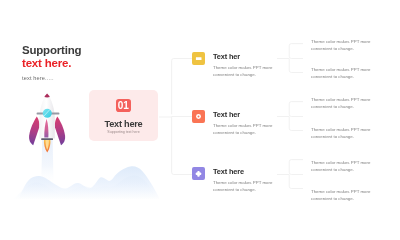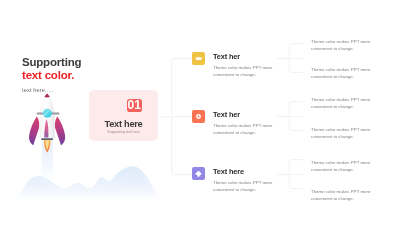--- a/index.html
+++ b/index.html
@@ -2,30 +2,30 @@
 <html><head>
 <meta charset="utf-8">
 <style>
   html,body{margin:0;padding:0;}
   body{width:400px;height:225px;background:#ffffff;overflow:hidden;
        font-family:"Liberation Sans",sans-serif;-webkit-font-smoothing:antialiased;}
   .slide{position:relative;width:400px;height:225px;background:#fff;overflow:hidden;}
   .connectors,.rocket,.hills{position:absolute;left:0;top:0;}
 
   
-  .heading{position:absolute;left:22px;top:56px;}
+  .heading{position:absolute;left:22px;top:44px;}
   .heading .l1{font-size:11.5px;font-weight:bold;color:#3b3b3b;line-height:13px;letter-spacing:-0.2px;}
   .heading .l2{font-size:11.5px;font-weight:bold;color:#ea2227;line-height:13px;letter-spacing:-0.2px;}
   .heading .sub{font-size:5.6px;color:#6b6b6b;margin-top:4.5px;letter-spacing:0.15px;}
 
   
   .card{position:absolute;left:89px;top:90px;width:69px;height:51px;border-radius:5px;
         background:#fdeaea;}
-  .badge{position:absolute;left:127px;top:98.5px;width:14.5px;height:13.5px;border-radius:2.8px;
-         background:#f4615c;color:#fff;font-size:12px;font-weight:bold;
+  .badge{position:absolute;left:116px;top:98.5px;width:14.5px;height:13.5px;border-radius:2.8px;
+         background:#f4615c;color:#fff;font-size:10px;font-weight:bold;
          display:flex;align-items:center;justify-content:center;}
   .card-title{position:absolute;left:89px;top:118.5px;width:69px;text-align:center;
               font-size:9.2px;font-weight:bold;color:#3b3b3b;letter-spacing:-0.25px;}
   .card-sub{position:absolute;left:89px;top:129.5px;width:69px;text-align:center;
             font-size:3.6px;color:#9b8b8b;}
 
   
   .item{position:absolute;left:192px;}
   .item .ic{position:absolute;left:0;top:0;width:13px;height:13px;border-radius:1.9px;
             display:flex;align-items:center;justify-content:center;}
@@ -125,21 +125,21 @@
     </g>
     <clipPath id="winClip">
         <circle cx="47.3" cy="113.3" r="4.5"></circle>
       </clipPath>
     <path d="M46.6 118.8 C48.2 123.8 48.6 131.0 48.4 137.4 L44.3 137.4 C44.1 131.0 45.0 123.8 46.6 118.8 Z" fill="url(#gStripe)"></path>
     <rect x="41.2" y="138.3" width="11.8" height="1.8" rx="0.5" fill="#5e5c6d"></rect>
   </svg>
 
   <div class="heading">
     <div class="l1">Supporting</div>
-    <div class="l2">text color.</div>
+    <div class="l2">text here.</div>
     <div class="sub">text here.....</div>
   </div>
 
   <div class="card"></div>
   <div class="badge">01</div>
   <div class="card-title">Text here</div>
   <div class="card-sub">Supporting text here</div>
 
   <div class="item" style="top:52px">
     <div class="ic" style="background: rgb(239, 195, 65);">

